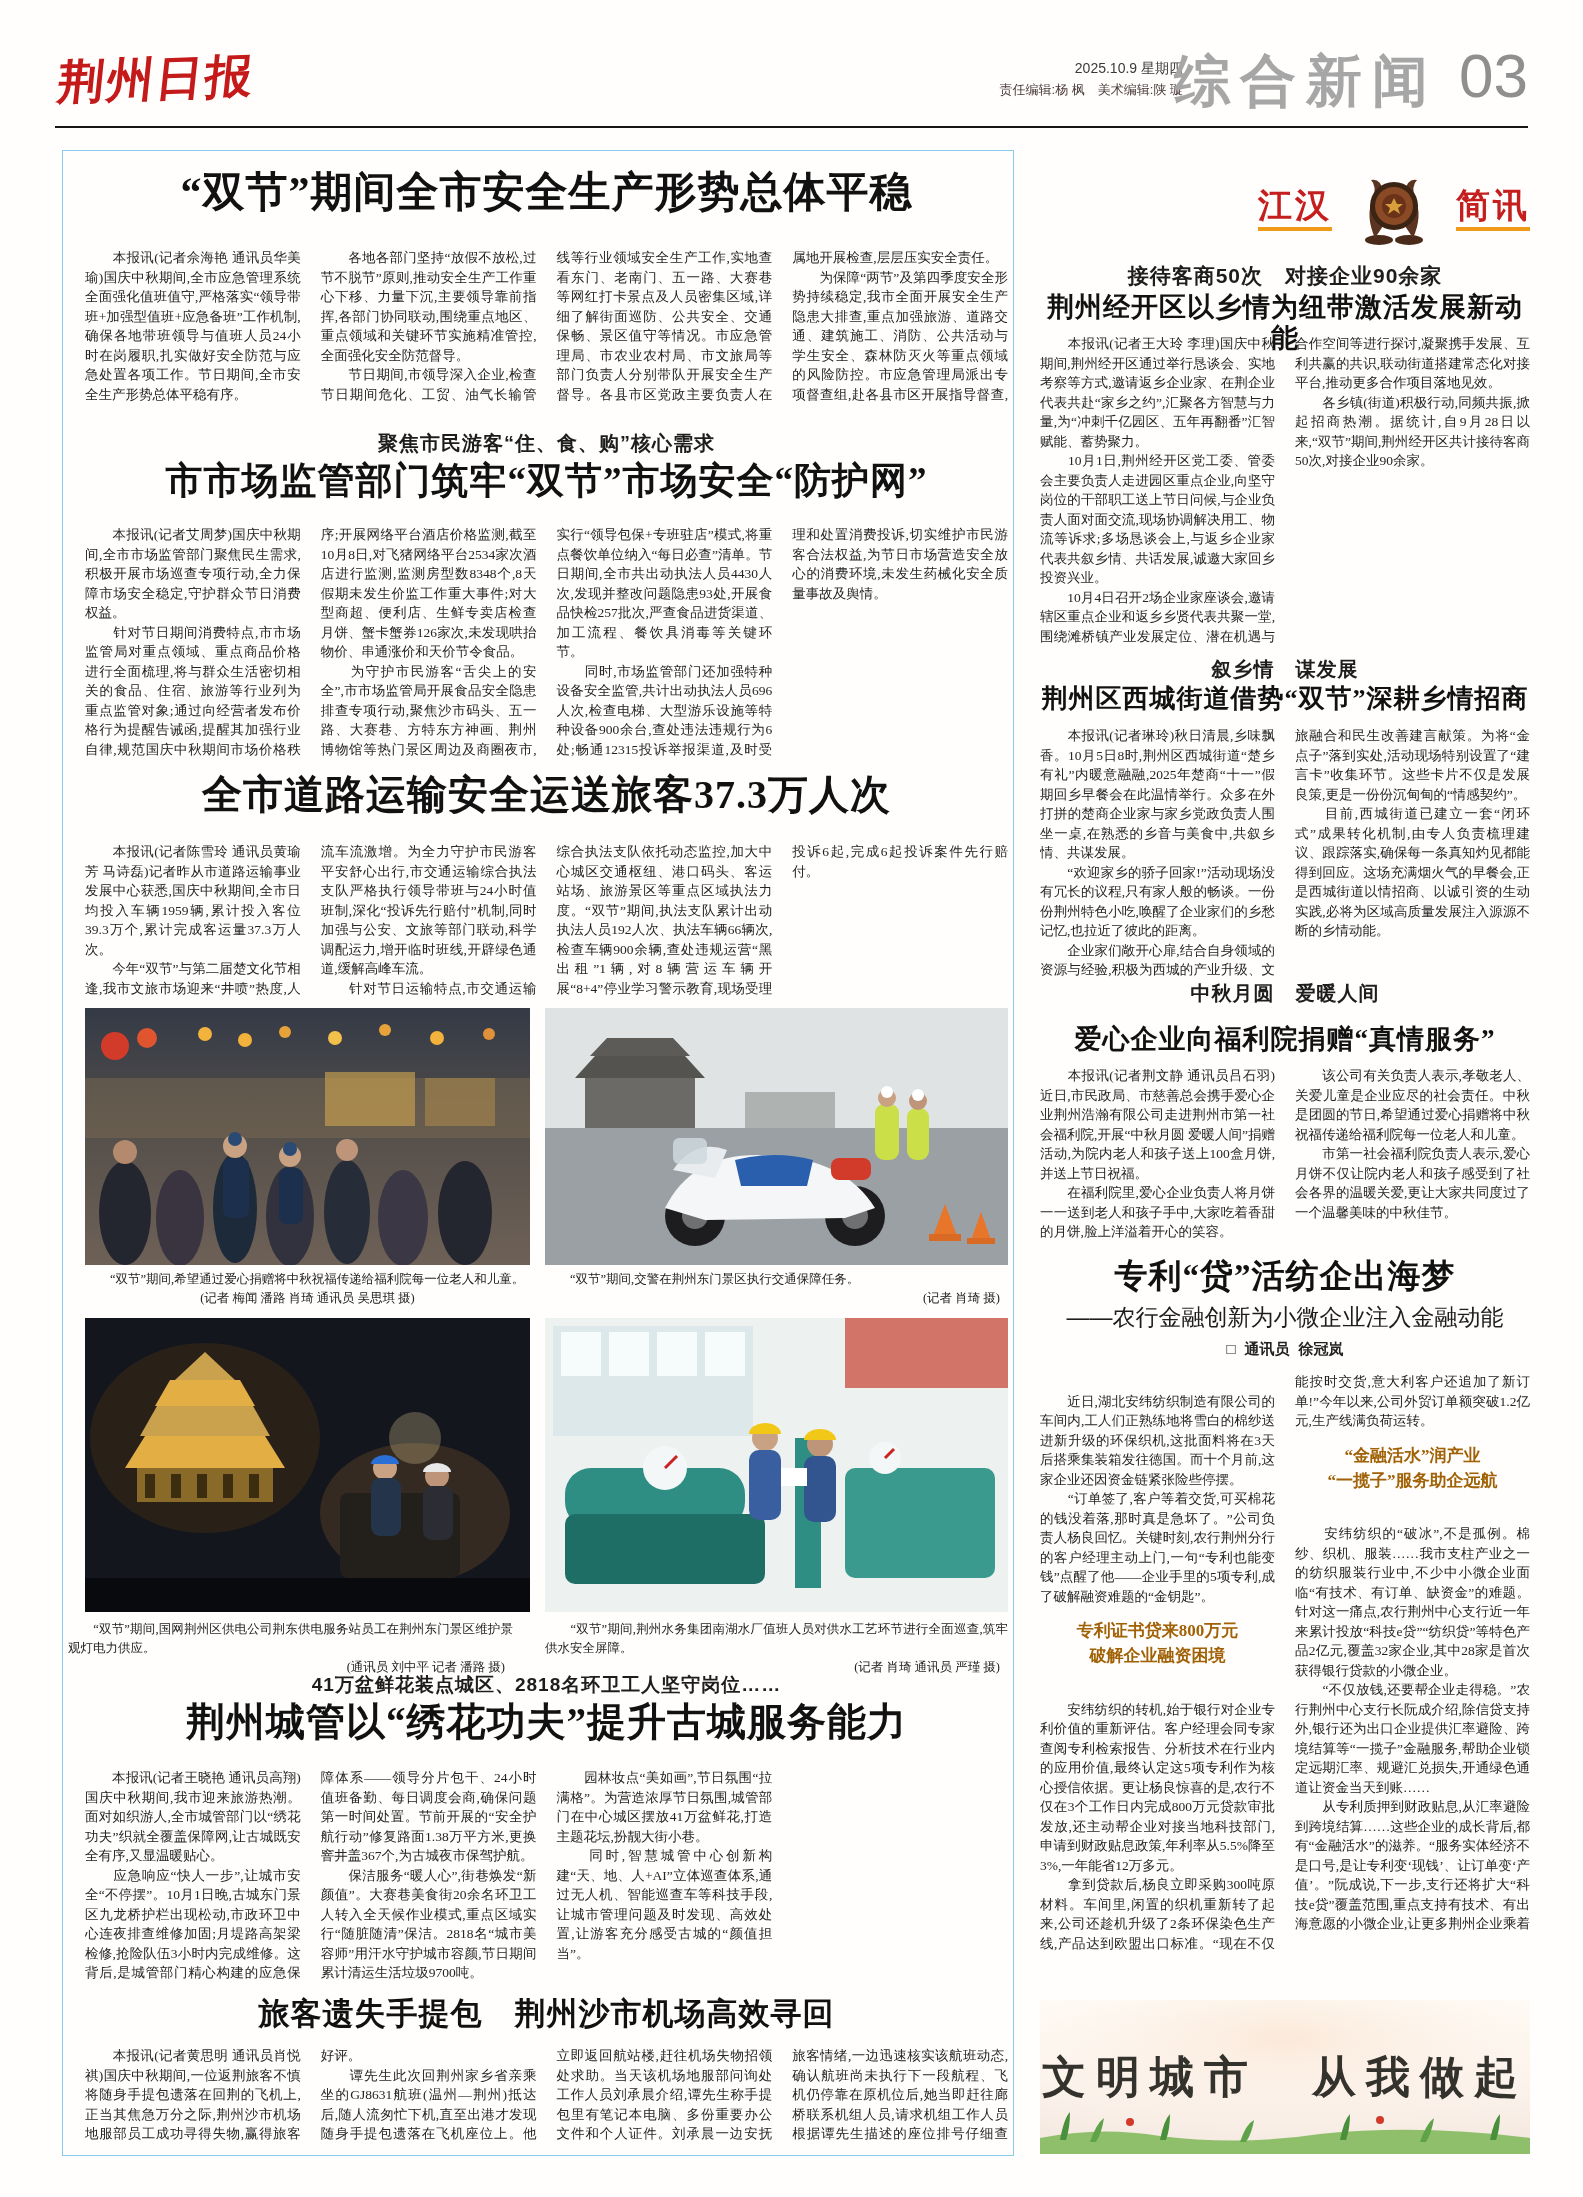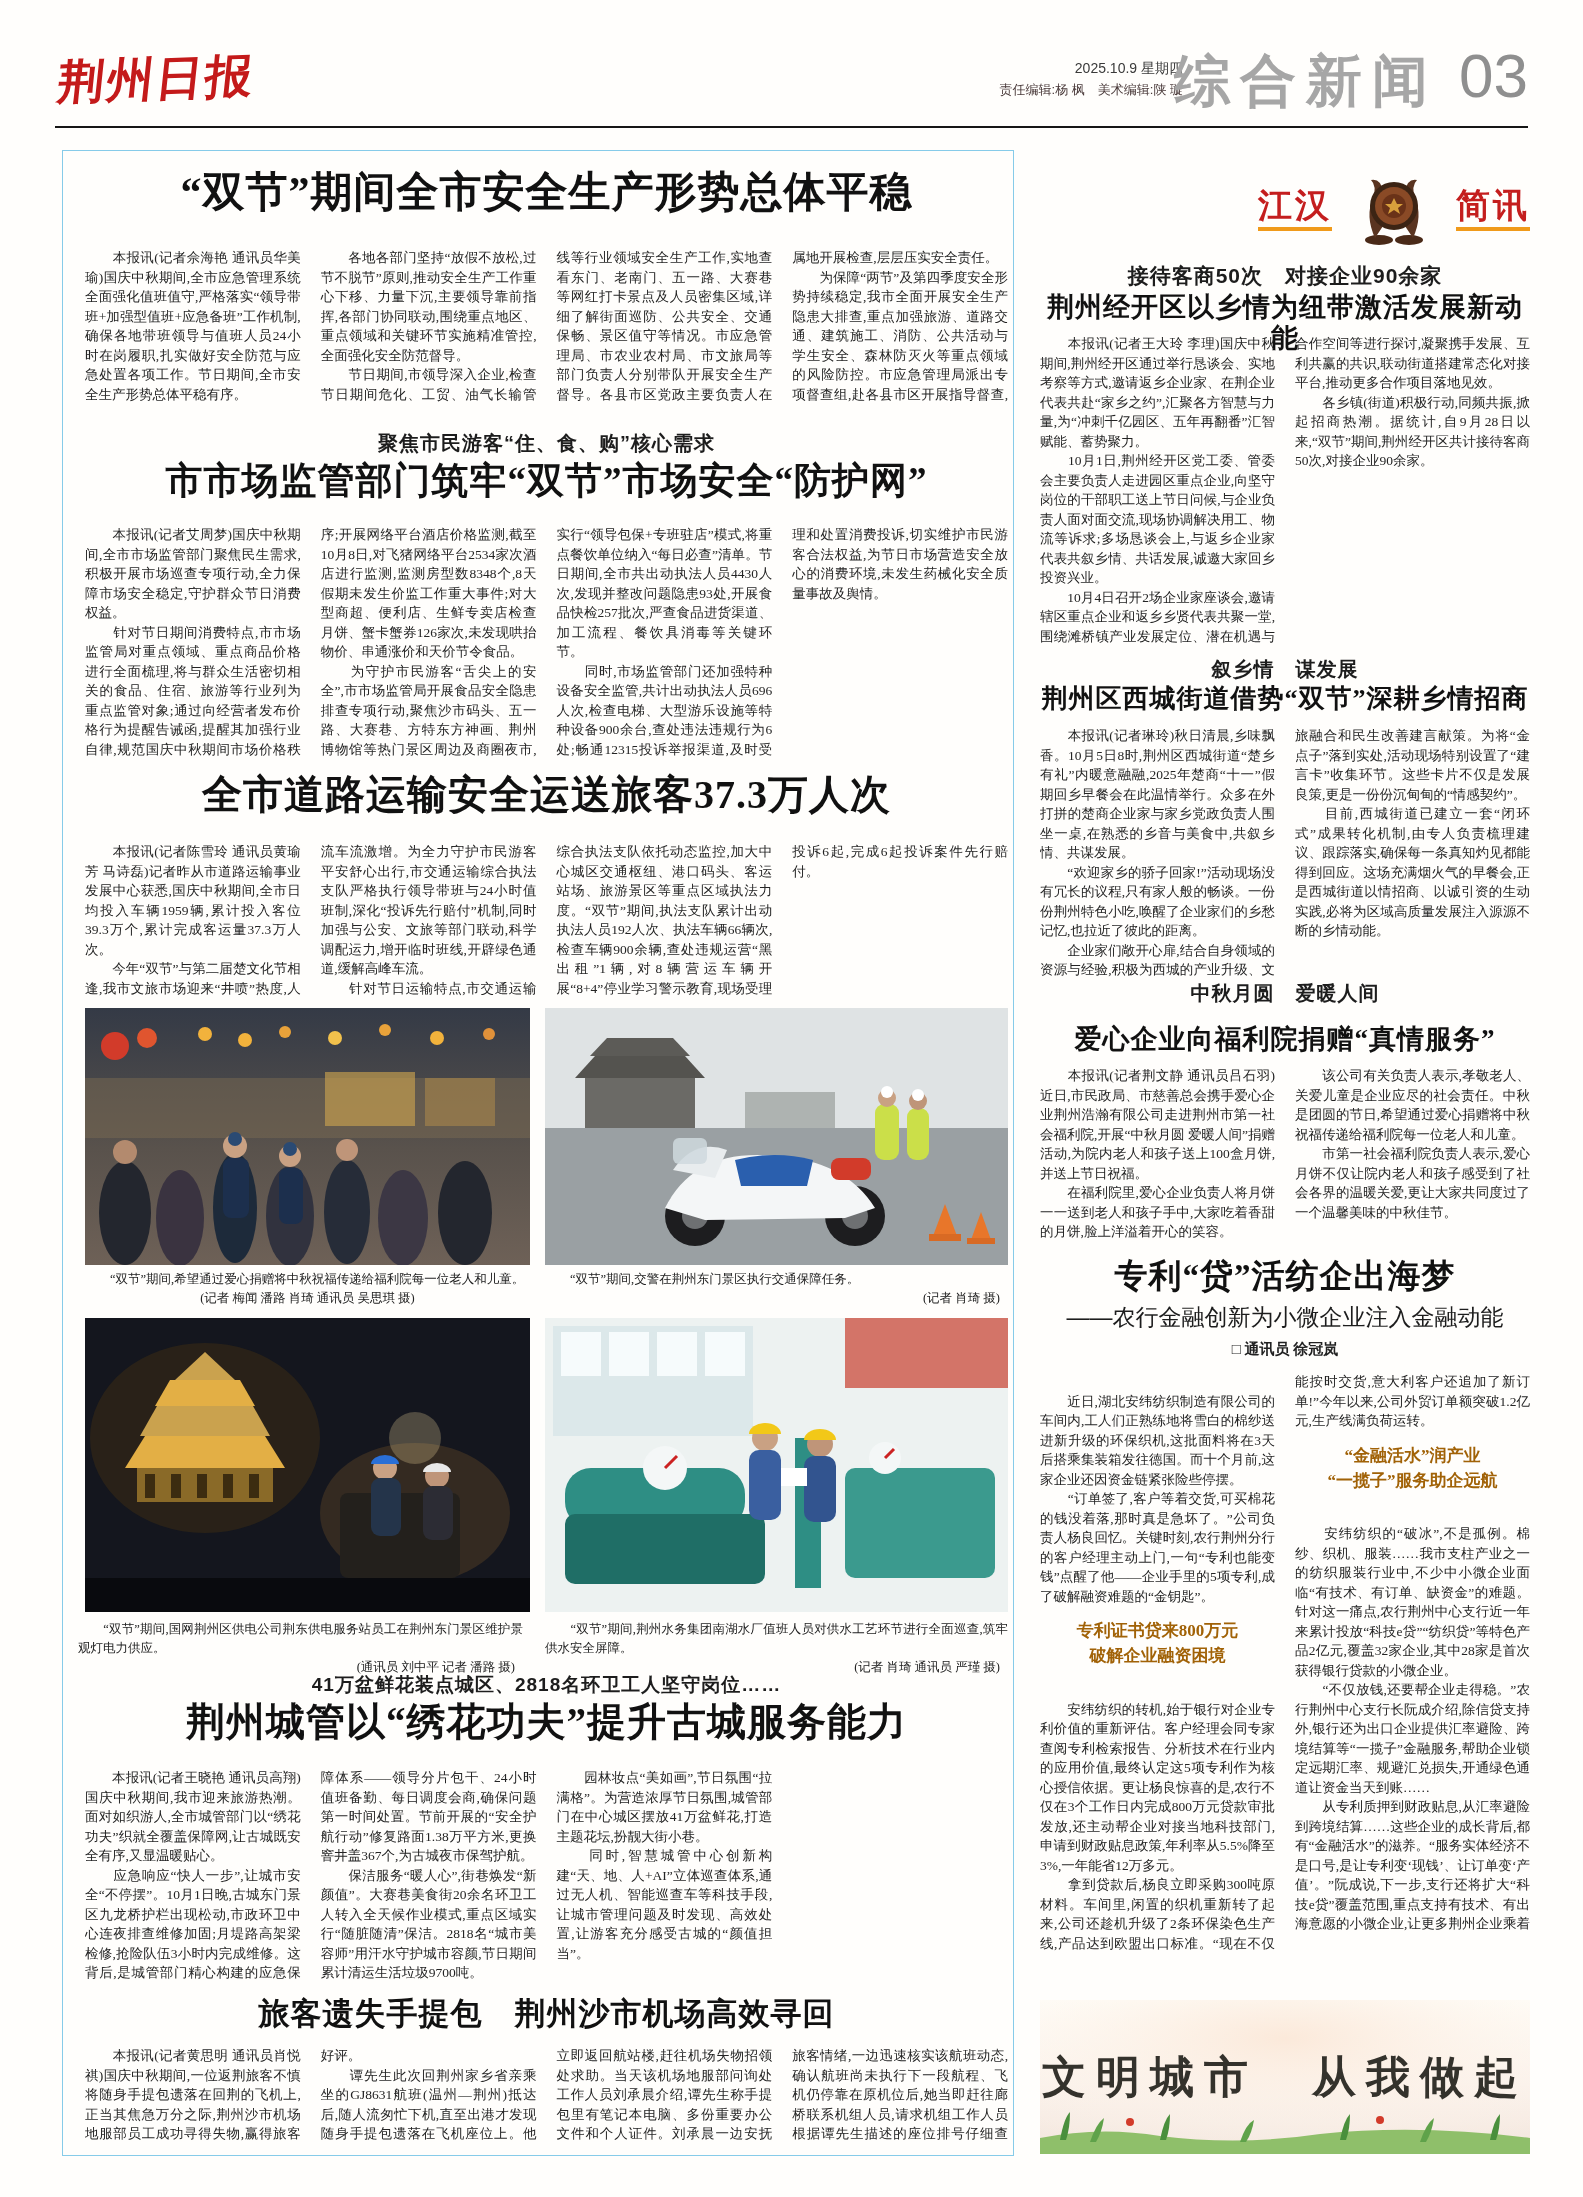--- a/index.html
+++ b/index.html
@@ -13,21 +13,21 @@
   .m-date{font-family:"Liberation Sans",sans-serif;font-size:14px;color:#3a3a3a;text-align:right;}
   .m-editors{font-family:"Liberation Sans",sans-serif;font-size:13px;color:#4a3a3a;text-align:right;margin-top:3px;}
   .m-section{font-family:"Liberation Sans",sans-serif;font-weight:700;font-size:56px;color:#a6a6a6;letter-spacing:10px;}
   .m-pageno{font-family:"Liberation Sans",sans-serif;font-weight:400;font-size:62px;color:#8f8f8f;}
   .head-rule{height:2px;background:#161616;}
 
   
   .kicker{font-family:"Liberation Sans",sans-serif;font-weight:600;color:#1d1d1d;text-align:center;letter-spacing:1px;}
   .headline{font-family:"Liberation Serif",serif;font-weight:900;color:#111;text-align:center;letter-spacing:1px;line-height:1.15;}
   .subtitle{font-family:"Liberation Sans",sans-serif;font-weight:400;color:#1d1d1d;text-align:center;}
-  .byline{font-family:Liberation Serif, serif;font-weight:700;font-size:15px;color:#222;text-align:center;}
+  .byline{font-family:Liberation Mono, monospace;font-weight:700;font-size:15px;color:#222;text-align:center;}
   .body-text{font-size:13.5px;line-height:19.5px;text-align:justify;white-space:pre-line;
              column-fill:auto;overflow:hidden;color:#242424;}
   .cols2{column-count:2;column-gap:20px;}
   .cols4{column-count:4;column-gap:20px;}
   .inline-subhead{font-weight:900;font-size:17px;line-height:25px;text-align:center;white-space:pre-line;
                   margin:12px 0;color:#a16207;break-inside:avoid;}
   .caption{font-size:12.5px;line-height:19px;color:#222;text-align:justify;white-space:pre-line;}
   .credit{font-size:12.5px;color:#222;margin-top:1px;}
   .credit.center{text-align:center;} .credit.right{text-align:right;padding-right:8px;}
 
@@ -229,21 +229,21 @@
         <circle cx="220" cy="120" r="13" fill="#c9a183"></circle>
           <path d="M204 116 a16 11 0 0 1 32 0 Z" fill="#f2c818"></path>
         <rect x="204" y="132" width="32" height="70" rx="10" fill="#3a5fa0"></rect>
         <circle cx="275" cy="126" r="13" fill="#bf9579"></circle>
           <path d="M259 122 a16 11 0 0 1 32 0 Z" fill="#f2c818"></path>
         <rect x="259" y="138" width="32" height="66" rx="10" fill="#32548f"></rect>
         <rect x="236" y="150" width="26" height="18" fill="#ffffff"></rect>
       </g>
     </svg>
   </div>
-  <div class="abs" style="left:78px;top:1620px;width:445px;">
+  <div class="abs" style="left:68px;top:1620px;width:445px;">
     <div class="caption">　　“双节”期间,国网荆州区供电公司荆东供电服务站员工在荆州东门景区维护景观灯电力供应。</div>
     <div class="credit right">(通讯员 刘中平 记者 潘路 摄)</div>
   </div>
   <div class="abs" style="left:545px;top:1620px;width:463px;">
     <div class="caption">　　“双节”期间,荆州水务集团南湖水厂值班人员对供水工艺环节进行全面巡查,筑牢供水安全屏障。</div>
     <div class="credit right">(记者 肖琦 通讯员 严瑾 摄)</div>
   </div>
 
   <div class="abs kicker" style="left:85px;top:1672px;width:923px;font-size:19px;">41万盆鲜花装点城区、2818名环卫工人坚守岗位……</div>
   <div class="abs headline" style="left:85px;top:1700px;width:923px;font-size:39px;">荆州城管以“绣花功夫”提升古城服务能力</div>

